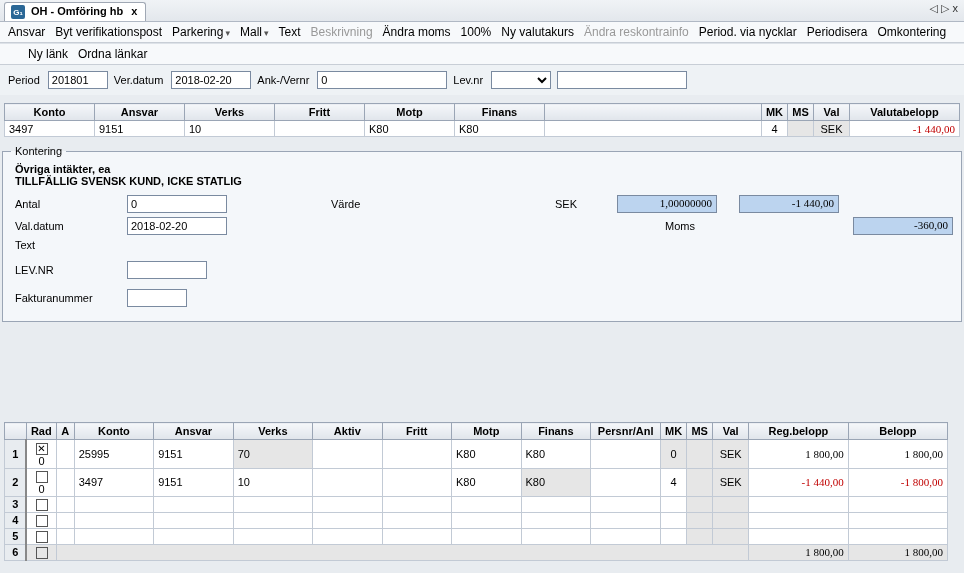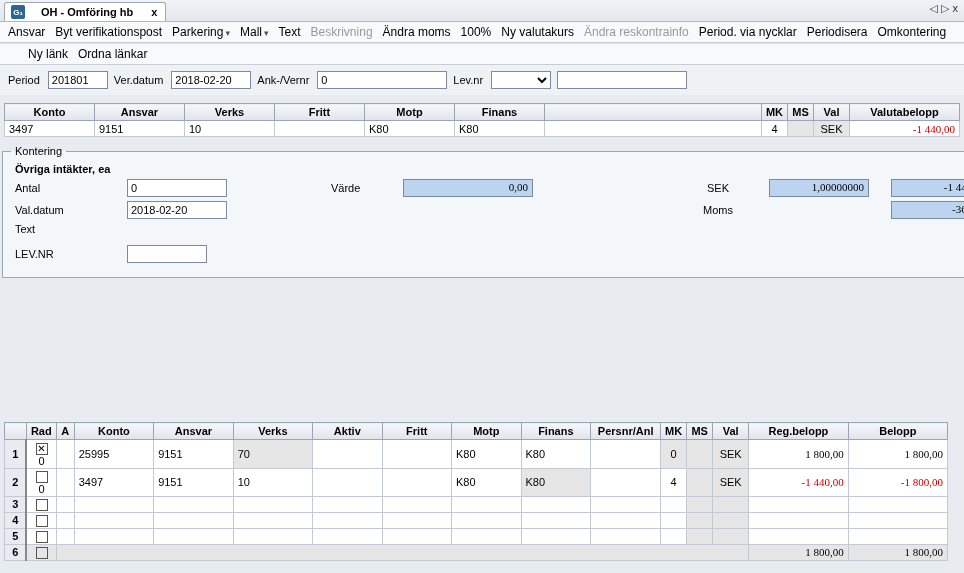--- a/index.html
+++ b/index.html
@@ -21,22 +21,21 @@
   padding-left: 4px;
   position: relative;
 }
 .tab {
   background: #fff;
   border: 1px solid #a0a8b4;
   border-bottom: none;
   border-radius: 3px 3px 0 0;
   padding: 2px 6px;
   display: flex;
-  align-items: center;
-  gap: 16px;
+  gap: 6px;
   font-weight: bold;
 }
 .tab .close { font-weight: bold; cursor: pointer; padding: 0 2px; }
 .tab-icon {
   width: 14px; height: 14px;
   background: #2a6796;
   color: #fff;
   font-size: 8px;
   display: inline-flex;
   align-items: center;
@@ -202,27 +201,27 @@
     <td class="shade"></td>
     <td class="center shade">SEK</td>
     <td class="right neg">-1 440,00</td>
   </tr>
     </tbody>
 </table>
 
 <fieldset class="kontering">
   <legend>Kontering</legend>
   <div class="bold">Övriga intäkter, ea</div>
+  <div class="bold" style="margin-bottom:8px">TILLFÄLLIG SVENSK KUND, ICKE STATLIG</div>
 
   <div class="kont-row">
     <label>Antal</label>
     <input type="text" class="w100" value="0" style="">
     <span style="width:60px"></span>
     <label style="width:50px">Värde</label>
-    <span class="blue-field right w130">0,00</span>
     <span style="width:130px"></span>
     <label style="width:40px">SEK</label>
     <span class="blue-field right w100">1,00000000</span>
     <span class="blue-field right w100">-1 440,00</span>
   </div>
 
   <div class="kont-row">
     <label>Val.datum</label>
     <input type="text" class="w100" value="2018-02-20" style="">
     <span style="flex:1"></span>
@@ -233,20 +232,24 @@
 
   <div class="kont-row">
     <label>Text</label>
   </div>
 
   <div class="kont-row" style="margin-top:10px">
     <label>LEV.NR</label>
     <input type="text" class="w80" style="">
   </div>
 
+  <div class="kont-row" style="margin-top:10px">
+    <label>Fakturanummer</label>
+    <input type="text" class="w60" style="">
+  </div>
 </fieldset>
 
 <div class="lower-wrap">
 <table class="lower-table">
   <colgroup>
     <col style="width:22px">
         <col style="width:28px">
         <col style="width:18px">
     <col style="width:80px">
         <col style="width:80px">

